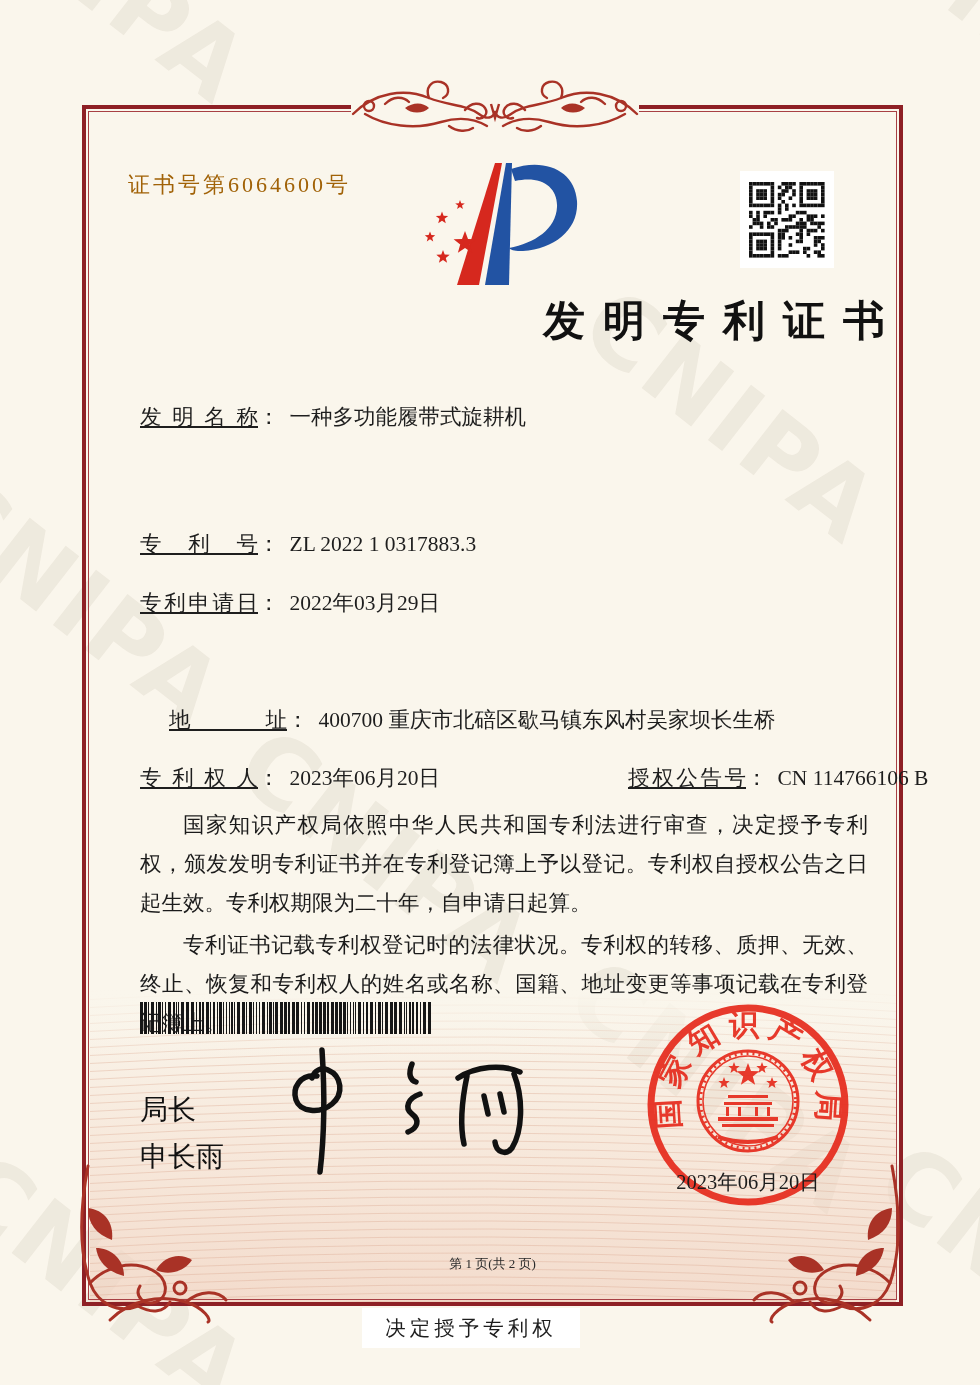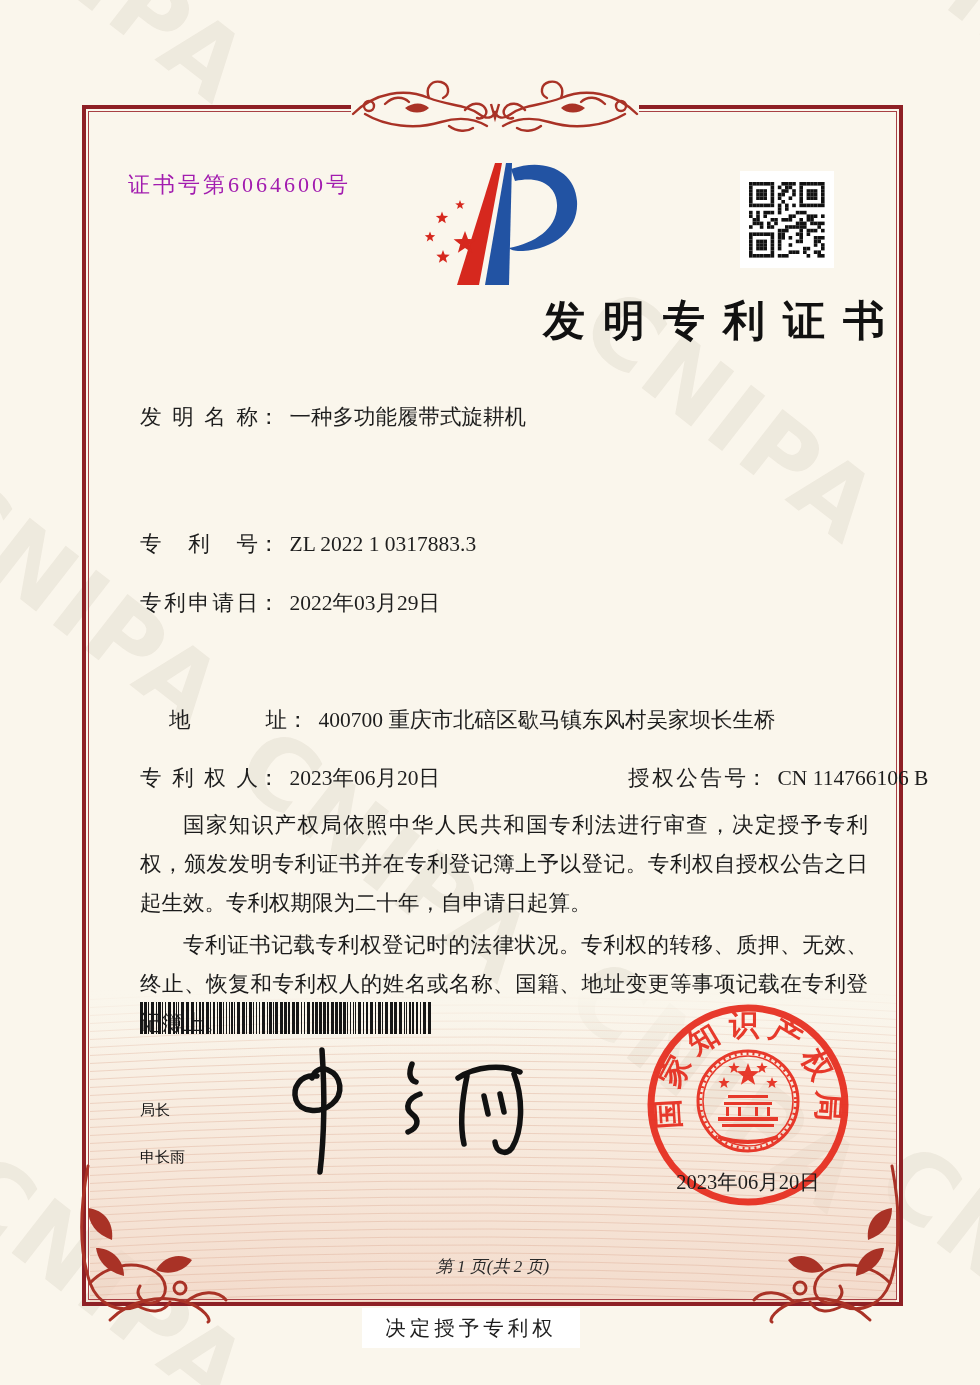--- a/index.html
+++ b/index.html
@@ -14,44 +14,44 @@
   
   .waveband{position:absolute;left:90px;top:990px;width:806px;height:312px;overflow:hidden;
      background:linear-gradient(180deg,rgba(246,233,222,0) 0%,rgba(244,219,203,0.45) 45%,rgba(241,211,194,0.75) 100%);}
   .wavefade{position:absolute;left:0;top:0;width:100%;height:70px;
      background:linear-gradient(180deg,#faf6ec 0%,rgba(250,246,236,0) 100%);}
 
   
   .frame{position:absolute;left:82px;top:105px;width:813px;height:1193px;border:4px solid #8e2025;}
   .frame-inner{position:absolute;left:2px;top:2px;right:2px;bottom:2px;border:1px solid #a84044;}
 
-  .certno{position:absolute;left:128px;top:170px;font-size:22px;letter-spacing:3px;color:#a21caf;}
+  .certno{position:absolute;left:128px;top:170px;font-size:22px;letter-spacing:3px;color:#a16207;}
   .logo{position:absolute;left:415px;top:163px;}
   .qrpanel{position:absolute;left:740px;top:171px;width:94px;height:97px;background:#ffffff;
      display:flex;align-items:center;justify-content:center;}
   .title{position:absolute;left:82px;top:293px;width:821px;text-align:right;
      font-size:42px;font-weight:700;letter-spacing:18px;padding-left:18px;box-sizing:border-box;color:#111;}
 
   .frow{position:absolute;left:140px;font-size:21.5px;color:#1e1e1e;white-space:nowrap;}
-  .flabel{display:inline-block;width:118px;text-align:justify;text-align-last:justify;}
+  .flabel{display:inline-block;width:118px;text-align:justify;text-align-last:justify;text-decoration:underline;}
   .colon{margin-right:10px;}
   .grant2{position:absolute;left:488px;top:0;}
 
   .paras{position:absolute;left:140px;top:806px;width:728px;font-size:21.5px;line-height:39px;
      color:#1b1b1b;text-align:justify;}
   .paras p{margin:0 0 3px 0;text-indent:2em;}
 
   .barcode{position:absolute;left:140px;top:1002px;}
-  .director{position:absolute;left:140px;top:1086px;font-size:15px;line-height:47px;color:#111;
+  .director{position:absolute;left:140px;top:1086px;font-size:28px;line-height:47px;color:#111;
      font-family:"Liberation Sans","DejaVu Sans",sans-serif;}
   .signature{position:absolute;left:262px;top:1040px;}
   .seal{position:absolute;left:640px;top:995px;}
 
   .pagefooter{position:absolute;left:82px;top:1255px;width:821px;text-align:center;
-     font-size:17px;color:#2a2a2a;font-style:italic;}
+     font-size:13px;color:#2a2a2a;}
   .notestrip{position:absolute;left:362px;top:1308px;width:218px;height:40px;background:#ffffff;
      display:flex;align-items:center;justify-content:center;font-size:20.5px;letter-spacing:4px;color:#1d1d1d;}
 
   .ornament-top{position:absolute;left:345px;top:74px;}
   .corner-flourishes{position:absolute;left:50px;top:1148px;}
 </style>
 </head>
 <body>
 
 <div class="page">

